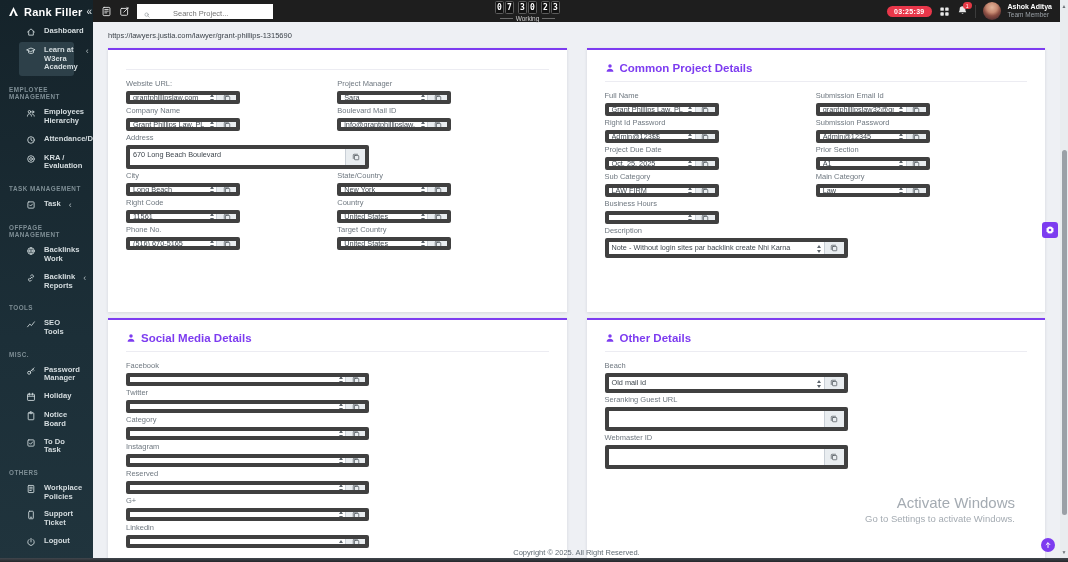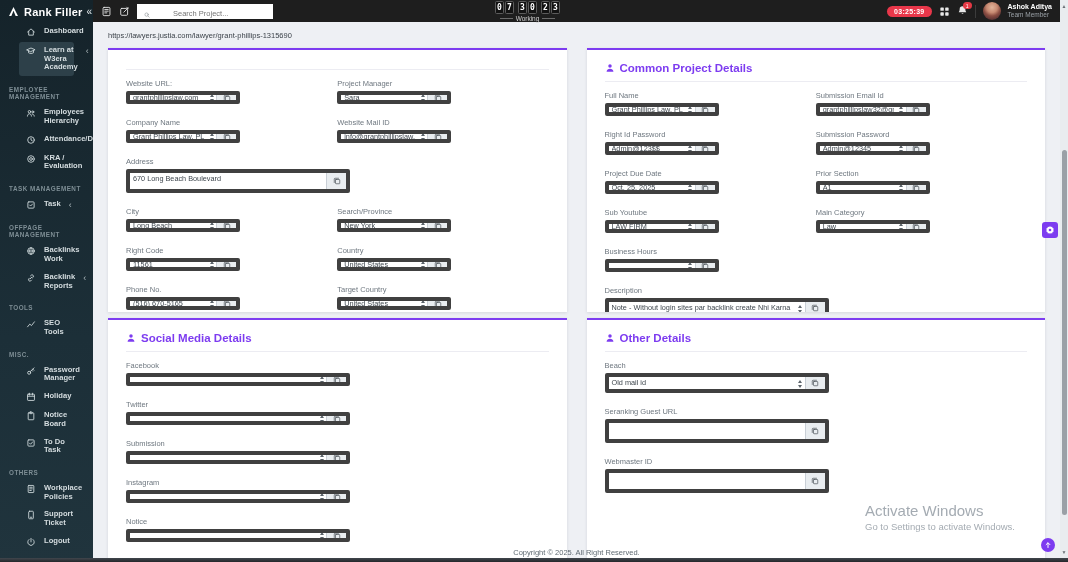--- a/index.html
+++ b/index.html
@@ -52,39 +52,39 @@
   
   .main{position:absolute;left:93px;right:8px;top:22px;bottom:0;overflow:hidden;z-index:10}
   .pageurl{margin:9px 15px 8px;font-size:7.5px;color:#3c434a}
   .cards{display:grid;grid-template-columns:1fr 1fr;column-gap:20px;row-gap:6px;margin:0 15px}
   .card{background:#fff;border-top:2px solid #7d3cf0;box-shadow:0 1px 3px rgba(40,40,60,.12);
         padding:12px 18px 12px;box-sizing:border-box;overflow:hidden}
   .card.h1{height:264px}
   .card-title{display:flex;align-items:center;gap:5px;color:#7d3cf0;font-size:11.5px;font-weight:bold}
   .title-ic{width:10px;height:10px;color:#7d3cf0}
   .card-hr{border-top:1px solid #ececf2;margin:7px 0 9px}
-  .fgrid{display:grid;grid-template-columns:1fr 1fr;row-gap:14px}
+  .fgrid{display:grid;grid-template-columns:1fr 1fr;row-gap:2px}
   .field.wide{grid-column:1/-1}
   .flabel{display:block;font-size:7.5px;color:#6f7880;margin-bottom:3px}
   .igroup{display:flex;align-items:stretch;background:#fff;border:4px solid #404040;border-radius:2px;
           height:13px;width:114px;box-sizing:border-box;overflow:hidden}
-  .field.wide .igroup{width:224px}
+  .field.wide .igroup{width:243px}
   .igroup.area,.igroup.area-spin{height:24px}
   .igroup input,.igroup textarea{flex:1;min-width:0;border:0;outline:0;background:transparent;resize:none;
         font-family:"Liberation Sans",sans-serif;font-size:7.3px;line-height:1.35;color:#3f474e;padding:1px 3px}
   .spinner{width:9px;display:flex;flex-direction:column;align-items:center;justify-content:center;gap:2px;cursor:pointer}
   .spinner.tall{justify-content:space-between;padding:3px 0;box-sizing:border-box}
   .tu{width:0;height:0;border-left:2.5px solid transparent;border-right:2.5px solid transparent;border-bottom:3.5px solid #5c646b}
   .td{width:0;height:0;border-left:2.5px solid transparent;border-right:2.5px solid transparent;border-top:3.5px solid #5c646b}
   .copy-btn{width:20px;flex:0 0 auto;border:0;border-left:1px solid #c9cfd6;background:#e9edf0;color:#4a5158;
             display:flex;align-items:center;justify-content:center;cursor:pointer;padding:0}
   .copy-btn svg{width:8px;height:8px}
 
   .foot{position:absolute;left:0;right:0;bottom:5px;text-align:center;font-size:7.5px;color:#5f6a72;z-index:20}
-  .wm{position:absolute;right:45px;bottom:30px;color:rgba(154,162,170,.9);z-index:15;text-align:left}
+  .wm{position:absolute;right:45px;bottom:38px;color:rgba(154,162,170,.9);z-index:15;text-align:right}
   .wm .l1{font-size:15px}
   .wm .l2{font-size:9.5px;margin-top:2px}
 
   
   .rail{position:absolute;right:0;top:0;bottom:0;width:8px;background:#e9ecef;z-index:50}
   .rail .arrowbox{position:absolute;left:0;width:8px;height:8px;display:flex;align-items:center;justify-content:center;
                   color:#6b7177;font-size:5px;cursor:pointer}
   .rail .up{top:2px}.rail .down{bottom:6px}
   .thumb{position:absolute;left:1.5px;width:5px;top:150px;height:365px;background:#9aa0a6;border-radius:3px;cursor:grab}
   .gearbtn{position:absolute;right:10px;top:222px;width:16px;height:16px;background:#7d3cf0;border:0;border-radius:3px;
@@ -381,21 +381,21 @@
               </span>
               <button class="copy-btn">
                 <svg viewBox="0 0 16 16" fill="none" stroke="currentColor" stroke-width="1.4" stroke-linecap="round" stroke-linejoin="round">
                   <rect x="5" y="5" width="8.5" height="8.5" rx="1"></rect>
                   <path d="M11 2.5H4.2A1.7 1.7 0 002.5 4.2V11"></path>
                 </svg>
               </button>
             </div>
           </div>
           <div class="field">
-            <label class="flabel">Website Mail ID</label>
+            <label class="flabel">Boulevard Mail ID</label>
             <div class="igroup spin">
               <input type="text" value="info@grantphillipslaw.com" style="">
               <span class="spinner">
                 <i class="tu"></i>
                 <i class="td"></i>
               </span>
               <button class="copy-btn">
                 <svg viewBox="0 0 16 16" fill="none" stroke="currentColor" stroke-width="1.4" stroke-linecap="round" stroke-linejoin="round">
                   <rect x="5" y="5" width="8.5" height="8.5" rx="1"></rect>
                   <path d="M11 2.5H4.2A1.7 1.7 0 002.5 4.2V11"></path>
@@ -425,21 +425,21 @@
               </span>
               <button class="copy-btn">
                 <svg viewBox="0 0 16 16" fill="none" stroke="currentColor" stroke-width="1.4" stroke-linecap="round" stroke-linejoin="round">
                   <rect x="5" y="5" width="8.5" height="8.5" rx="1"></rect>
                   <path d="M11 2.5H4.2A1.7 1.7 0 002.5 4.2V11"></path>
                 </svg>
               </button>
             </div>
           </div>
           <div class="field">
-            <label class="flabel">Search/Province</label>
+            <label class="flabel">State/Country</label>
             <div class="igroup spin">
               <input type="text" value="New York" style="">
               <span class="spinner">
                 <i class="tu"></i>
                 <i class="td"></i>
               </span>
               <button class="copy-btn">
                 <svg viewBox="0 0 16 16" fill="none" stroke="currentColor" stroke-width="1.4" stroke-linecap="round" stroke-linejoin="round">
                   <rect x="5" y="5" width="8.5" height="8.5" rx="1"></rect>
                   <path d="M11 2.5H4.2A1.7 1.7 0 002.5 4.2V11"></path>
@@ -615,21 +615,21 @@
               </span>
               <button class="copy-btn">
                 <svg viewBox="0 0 16 16" fill="none" stroke="currentColor" stroke-width="1.4" stroke-linecap="round" stroke-linejoin="round">
                   <rect x="5" y="5" width="8.5" height="8.5" rx="1"></rect>
                   <path d="M11 2.5H4.2A1.7 1.7 0 002.5 4.2V11"></path>
                 </svg>
               </button>
             </div>
           </div>
           <div class="field">
-            <label class="flabel">Sub Youtube</label>
+            <label class="flabel">Sub Category</label>
             <div class="igroup spin">
               <input type="text" value="LAW FIRM" style="">
               <span class="spinner">
                 <i class="tu"></i>
                 <i class="td"></i>
               </span>
               <button class="copy-btn">
                 <svg viewBox="0 0 16 16" fill="none" stroke="currentColor" stroke-width="1.4" stroke-linecap="round" stroke-linejoin="round">
                   <rect x="5" y="5" width="8.5" height="8.5" rx="1"></rect>
                   <path d="M11 2.5H4.2A1.7 1.7 0 002.5 4.2V11"></path>
@@ -725,21 +725,21 @@
               </span>
               <button class="copy-btn">
                 <svg viewBox="0 0 16 16" fill="none" stroke="currentColor" stroke-width="1.4" stroke-linecap="round" stroke-linejoin="round">
                   <rect x="5" y="5" width="8.5" height="8.5" rx="1"></rect>
                   <path d="M11 2.5H4.2A1.7 1.7 0 002.5 4.2V11"></path>
                 </svg>
               </button>
             </div>
           </div>
           <div class="field wide">
-            <label class="flabel">Submission</label>
+            <label class="flabel">Category</label>
             <div class="igroup spin">
               <input type="text" style="">
               <span class="spinner">
                 <i class="tu"></i>
                 <i class="td"></i>
               </span>
               <button class="copy-btn">
                 <svg viewBox="0 0 16 16" fill="none" stroke="currentColor" stroke-width="1.4" stroke-linecap="round" stroke-linejoin="round">
                   <rect x="5" y="5" width="8.5" height="8.5" rx="1"></rect>
                   <path d="M11 2.5H4.2A1.7 1.7 0 002.5 4.2V11"></path>
@@ -757,21 +757,21 @@
               </span>
               <button class="copy-btn">
                 <svg viewBox="0 0 16 16" fill="none" stroke="currentColor" stroke-width="1.4" stroke-linecap="round" stroke-linejoin="round">
                   <rect x="5" y="5" width="8.5" height="8.5" rx="1"></rect>
                   <path d="M11 2.5H4.2A1.7 1.7 0 002.5 4.2V11"></path>
                 </svg>
               </button>
             </div>
           </div>
           <div class="field wide">
-            <label class="flabel">Notice</label>
+            <label class="flabel">Reserved</label>
             <div class="igroup spin">
               <input type="text" style="">
               <span class="spinner">
                 <i class="tu"></i>
                 <i class="td"></i>
               </span>
               <button class="copy-btn">
                 <svg viewBox="0 0 16 16" fill="none" stroke="currentColor" stroke-width="1.4" stroke-linecap="round" stroke-linejoin="round">
                   <rect x="5" y="5" width="8.5" height="8.5" rx="1"></rect>
                   <path d="M11 2.5H4.2A1.7 1.7 0 002.5 4.2V11"></path>

